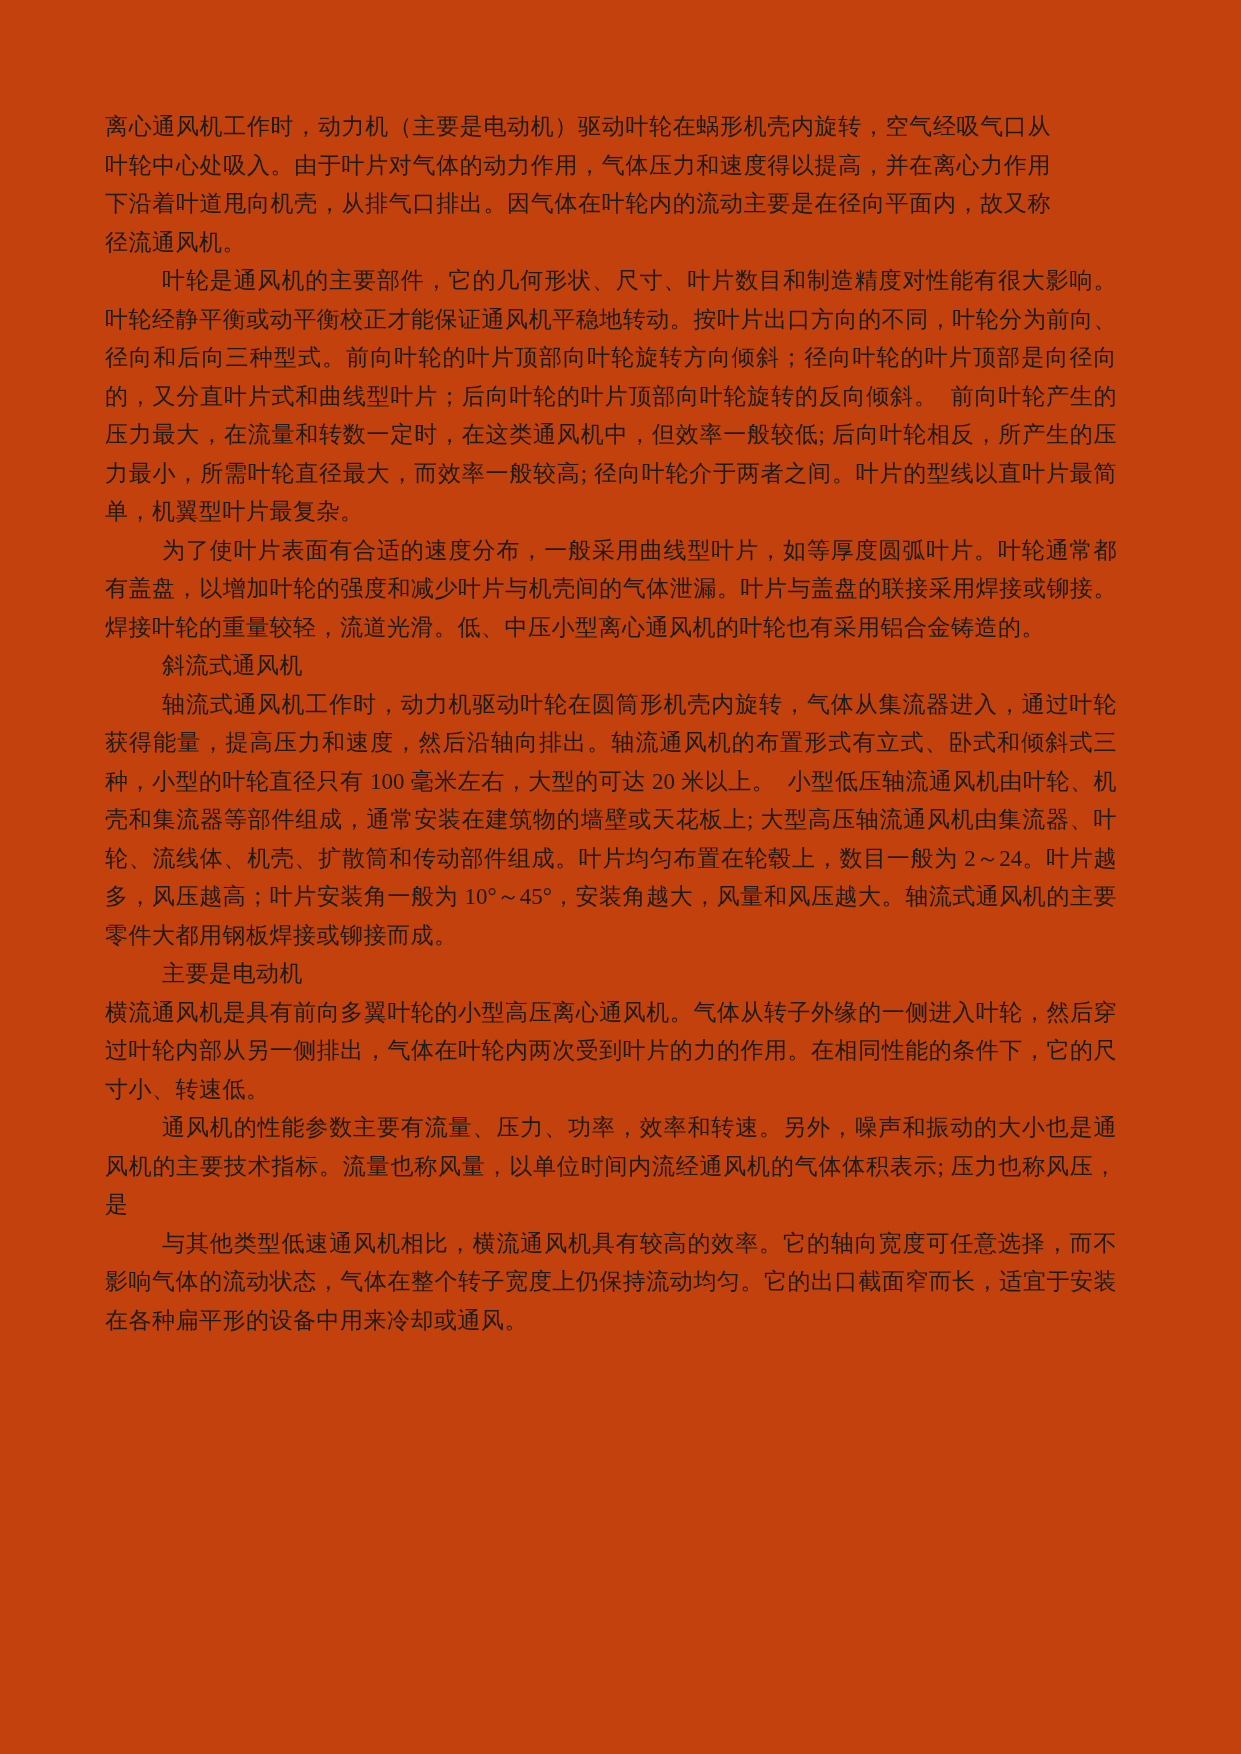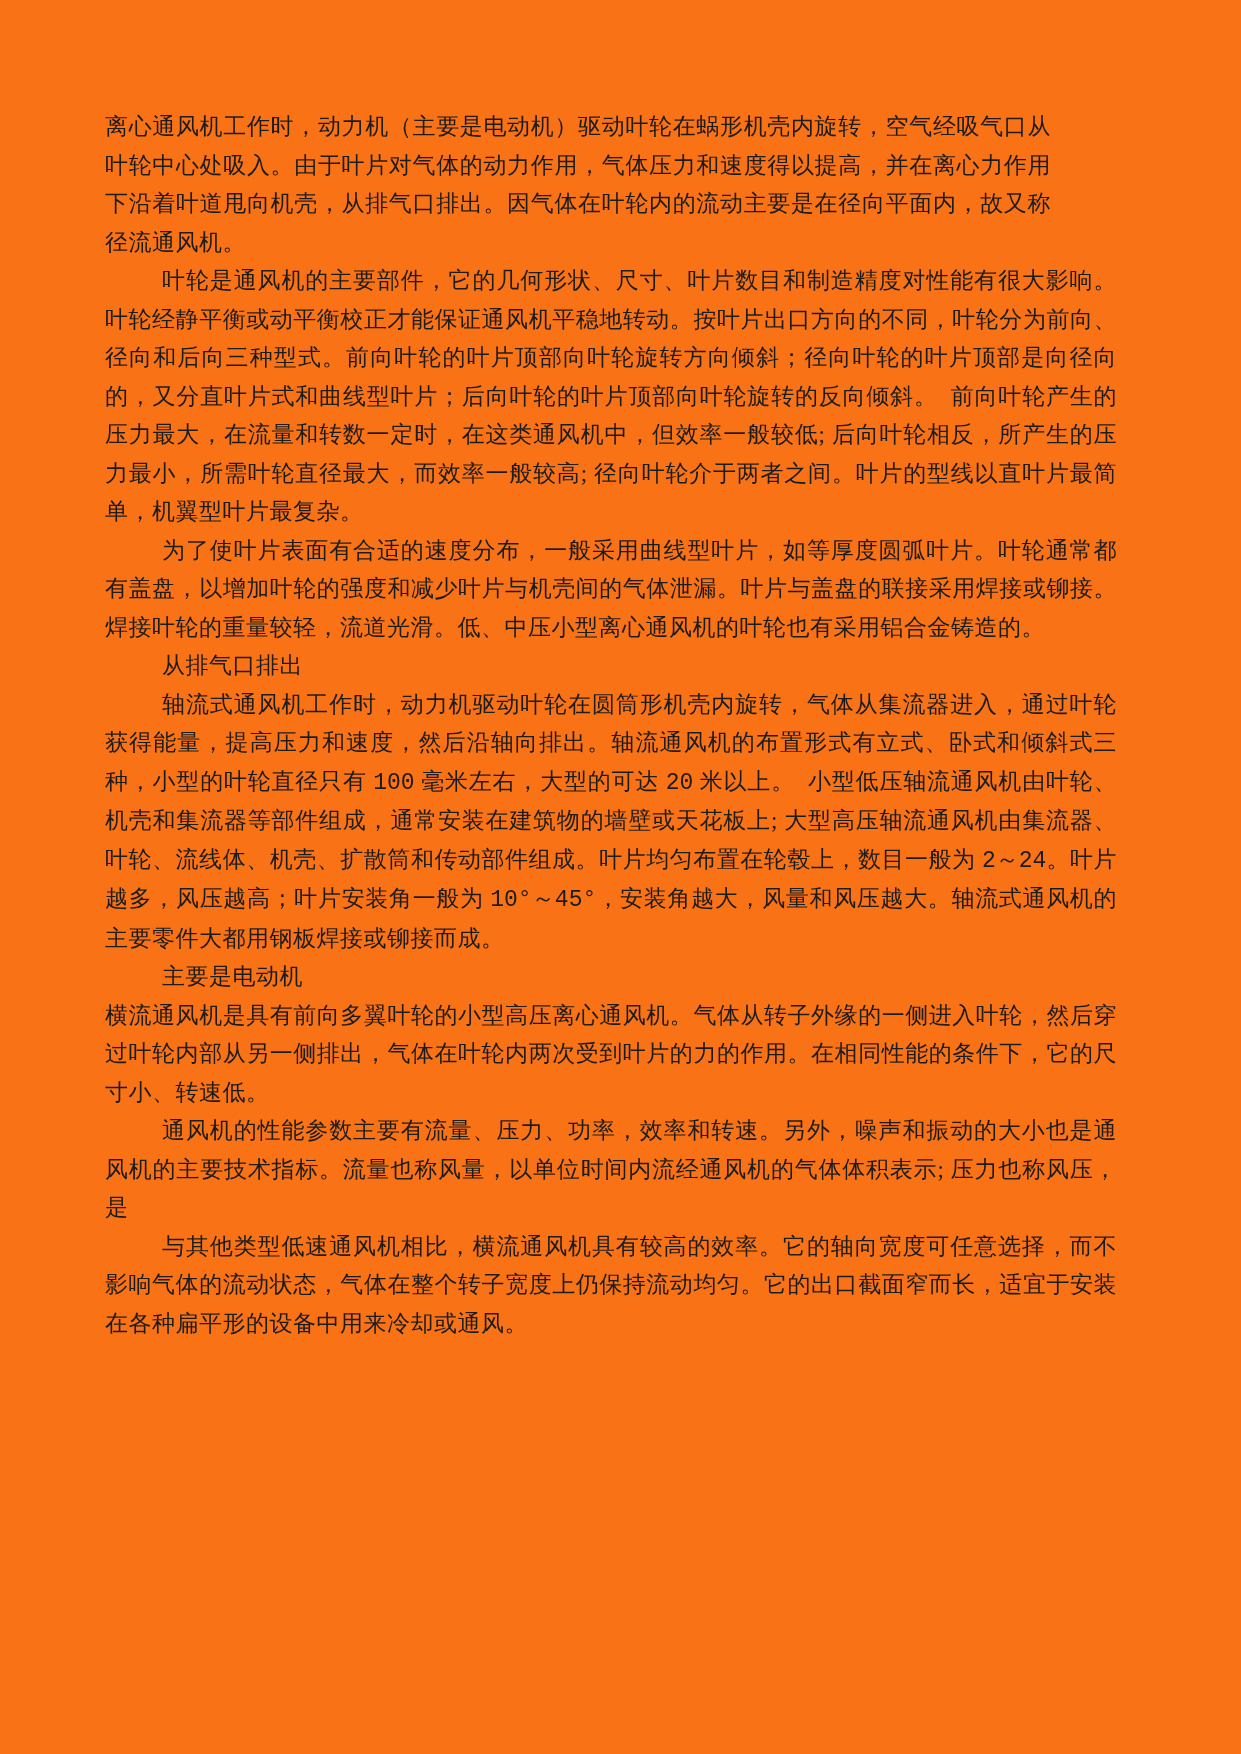--- a/index.html
+++ b/index.html
@@ -4,21 +4,21 @@
 <style>
   html, body {
     margin: 0;
     padding: 0;
     background: #ffffff;
   }
   .page {
     position: relative;
     width: 1241px;
     height: 1754px;
-    background: #f97316;
+    background: #c2410c;
     overflow: hidden;
     font-family: "Liberation Serif", "DejaVu Serif", serif;
     color: #1c1c1c;
   }
   .content {
     position: absolute;
     left: 105px;
     top: 108px;
     width: 1012px;
   }
@@ -33,38 +33,38 @@
   }
   
   .indent  { text-indent: 57px; }
   .heading { text-indent: 57px; }
   
   .block-indent { margin-left: 66px; width: 946px; }
   
   .gap-before { margin-top: 27px; }
   
   .latin-num {
-    font-family: Liberation Mono, monospace;
+    font-family: Liberation Serif, serif;
     letter-spacing: 0;
   }
 </style>
 </head>
 <body>
 
 <div class="page">
   <div class="content">
 
     <p class="block-indent">离心通风机工作时，动力机（主要是电动机）驱动叶轮在蜗形机壳内旋转，空气经吸气口从叶轮中心处吸入。由于叶片对气体的动力作用，气体压力和速度得以提高，并在离心力作用下沿着叶道甩向机壳，从排气口排出。因气体在叶轮内的流动主要是在径向平面内，故又称径流通风机。</p>
 
 
     <p class="indent">叶轮是通风机的主要部件，它的几何形状、尺寸、叶片数目和制造精度对性能有很大影响。叶轮经静平衡或动平衡校正才能保证通风机平稳地转动。按叶片出口方向的不同，叶轮分为前向、径向和后向三种型式。前向叶轮的叶片顶部向叶轮旋转方向倾斜；径向叶轮的叶片顶部是向径向的，又分直叶片式和曲线型叶片；后向叶轮的叶片顶部向叶轮旋转的反向倾斜。  前向叶轮产生的压力最大，在流量和转数一定时，在这类通风机中，但效率一般较低; 后向叶轮相反，所产生的压力最小，所需叶轮直径最大，而效率一般较高; 径向叶轮介于两者之间。叶片的型线以直叶片最简单，机翼型叶片最复杂。</p>
 
     <p class="indent">为了使叶片表面有合适的速度分布，一般采用曲线型叶片，如等厚度圆弧叶片。叶轮通常都有盖盘，以增加叶轮的强度和减少叶片与机壳间的气体泄漏。叶片与盖盘的联接采用焊接或铆接。焊接叶轮的重量较轻，流道光滑。低、中压小型离心通风机的叶轮也有采用铝合金铸造的。</p>
 
-    <p class="heading gap-before">从排气口排出</p>
+    <p class="heading gap-before">斜流式通风机</p>
 
     <p class="indent">轴流式通风机工作时，动力机驱动叶轮在圆筒形机壳内旋转，气体从集流器进入，通过叶轮获得能量，提高压力和速度，然后沿轴向排出。轴流通风机的布置形式有立式、卧式和倾斜式三种，小型的叶轮直径只有 <span class="latin-num">100</span> 毫米左右，大型的可达 <span class="latin-num">20</span> 米以上。  小型低压轴流通风机由叶轮、机壳和集流器等部件组成，通常安装在建筑物的墙壁或天花板上; 大型高压轴流通风机由集流器、叶轮、流线体、机壳、扩散筒和传动部件组成。叶片均匀布置在轮毂上，数目一般为 <span class="latin-num">2～24</span>。叶片越多，风压越高；叶片安装角一般为 <span class="latin-num">10°～45°</span>，安装角越大，风量和风压越大。轴流式通风机的主要零件大都用钢板焊接或铆接而成。</p>
 
 
 
     <p class="heading">主要是电动机</p>
 
     <p class="">横流通风机是具有前向多翼叶轮的小型高压离心通风机。气体从转子外缘的一侧进入叶轮，然后穿过叶轮内部从另一侧排出，气体在叶轮内两次受到叶片的力的作用。在相同性能的条件下，它的尺寸小、转速低。</p>
 
     <p class="indent">通风机的性能参数主要有流量、压力、功率，效率和转速。另外，噪声和振动的大小也是通风机的主要技术指标。流量也称风量，以单位时间内流经通风机的气体体积表示; 压力也称风压，是</p>

